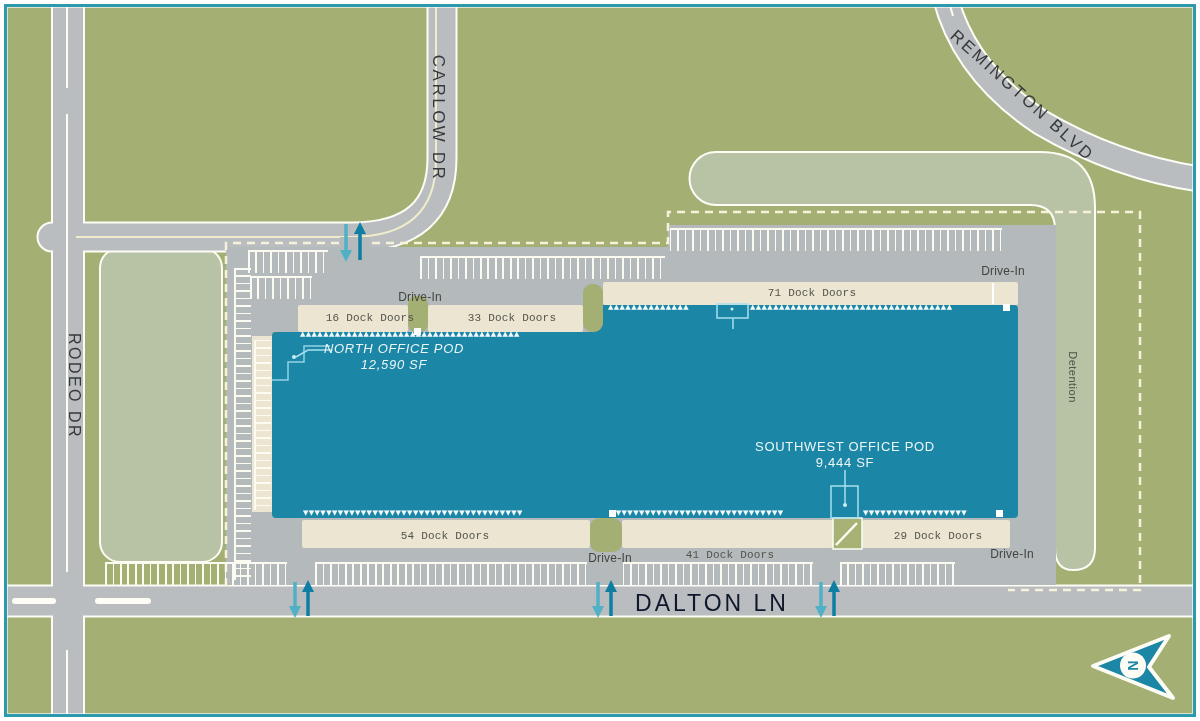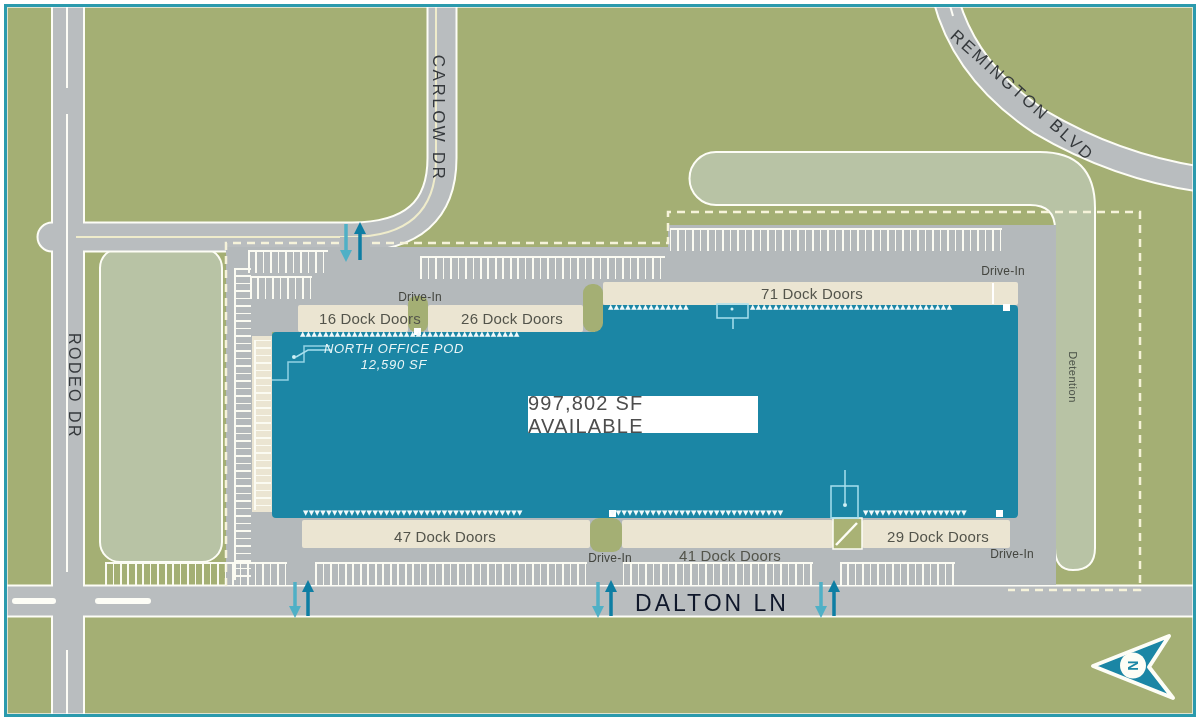--- a/index.html
+++ b/index.html
@@ -20,21 +20,21 @@
   .tri{position:absolute;z-index:2;color:#f2fafb;font-size:7px;line-height:8px;letter-spacing:.4px;
        white-space:nowrap;overflow:hidden;font-family:"DejaVu Sans",sans-serif;}
   
   .lbl{position:absolute;transform:translate(-50%,-50%);white-space:nowrap;z-index:3;}
   .road-name{color:#35393c;letter-spacing:2.5px;font-size:17px;}
   .road-name.big{font-size:23px;letter-spacing:3px;color:#0f172a;text-align:center;}
   .road-name.small{font-size:16px;}
   .rot90{transform:translate(-50%,-50%) rotate(90deg);}
   .rot42{transform:translate(-50%,-50%) rotate(42deg);}
   .office{color:#ebf6f7;font-size:13px;letter-spacing:.7px;text-align:center;line-height:16px;}
-  .dock{font-size:15px;color:#53544b;letter-spacing:.2px;}
+  .dock{font-size:11px;color:#53544b;letter-spacing:.2px;font-family:Liberation Mono, monospace;}
   .drivein{font-size:12px;color:#43453f;letter-spacing:.2px;}
   .detention{font-size:11px;color:#4c5349;letter-spacing:.5px;}
   .avail-box{position:absolute;left:528px;top:396px;width:230px;height:37px;background:#ffffff;
        display:flex;align-items:center;justify-content:center;z-index:3;}
   .avail-text{font-size:20px;color:#4d4d4d;letter-spacing:1.2px;}
 </style>
 </head>
 <body>
 
 <div id="scene">
@@ -176,36 +176,37 @@
   <div class="tri" style="left:863px;top:509px;width:132px;">▼▼▼▼▼▼▼▼▼▼▼▼▼▼▼▼▼▼</div>
 
   <div class="lbl road-name rot90" style="left:438px;top:118px;">CARLOW DR</div>
   <div class="lbl road-name rot42" style="left:1022px;top:96px;">REMINGTON BLVD</div>
   <div class="lbl road-name small rot90" style="left:74px;top:386px;">RODEO DR</div>
   <div class="lbl road-name big" style="left:712px;top:603px;">DALTON LN</div>
 
   <div class="lbl detention rot90" style="left:1073px;top:377px;">Detention</div>
 
   <div class="lbl dock" style="left:370px;top:318px;">16 Dock Doors</div>
-  <div class="lbl dock" style="left:512px;top:318px;">26 Dock Doors</div>
+  <div class="lbl dock" style="left:512px;top:318px;">33 Dock Doors</div>
   <div class="lbl dock" style="left:812px;top:293px;">71 Dock Doors</div>
-  <div class="lbl dock" style="left:445px;top:536px;">47 Dock Doors</div>
+  <div class="lbl dock" style="left:445px;top:536px;">54 Dock Doors</div>
   <div class="lbl dock" style="left:730px;top:536px;margin-top:19px;">41 Dock Doors</div>
   <div class="lbl dock" style="left:938px;top:536px;">29 Dock Doors</div>
 
   <div class="lbl drivein" style="left:420px;top:297px;">Drive-In</div>
   <div class="lbl drivein" style="left:1003px;top:271px;">Drive-In</div>
   <div class="lbl drivein" style="left:610px;top:558px;">Drive-In</div>
   <div class="lbl drivein" style="left:1012px;top:554px;">Drive-In</div>
 
   <div class="lbl office" style="left:394px;top:357px;font-style:italic;">
     <div>NORTH OFFICE POD</div>
     <div>12,590 SF</div>
   </div>
-
-  <div class="avail-box">
-    <span class="avail-text">997,802 SF AVAILABLE</span>
+  <div class="lbl office" style="left:845px;top:455px;">
+    <div>SOUTHWEST OFFICE POD</div>
+    <div>9,444 SF</div>
   </div>
+
 
   <div class="frame-outer"></div>
   <div class="frame-teal"></div>
   <div class="frame-inner"></div>
 </div>
 
 </body></html>

